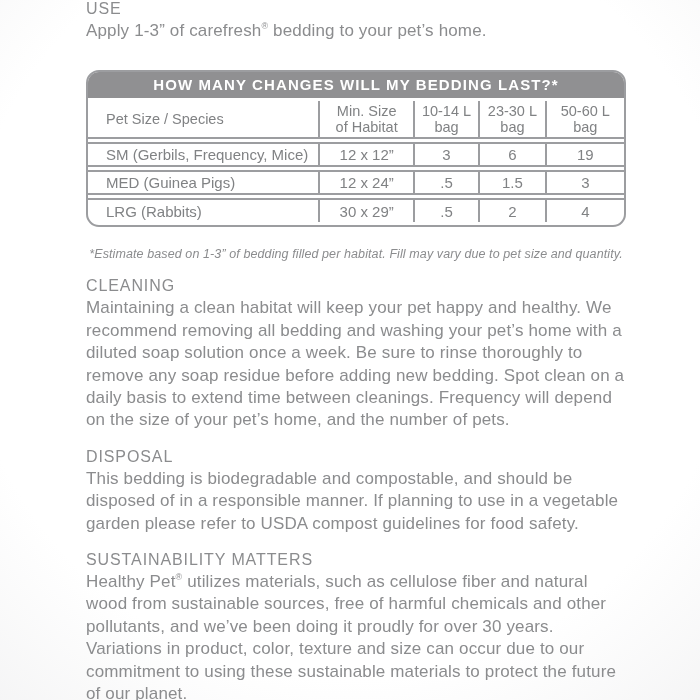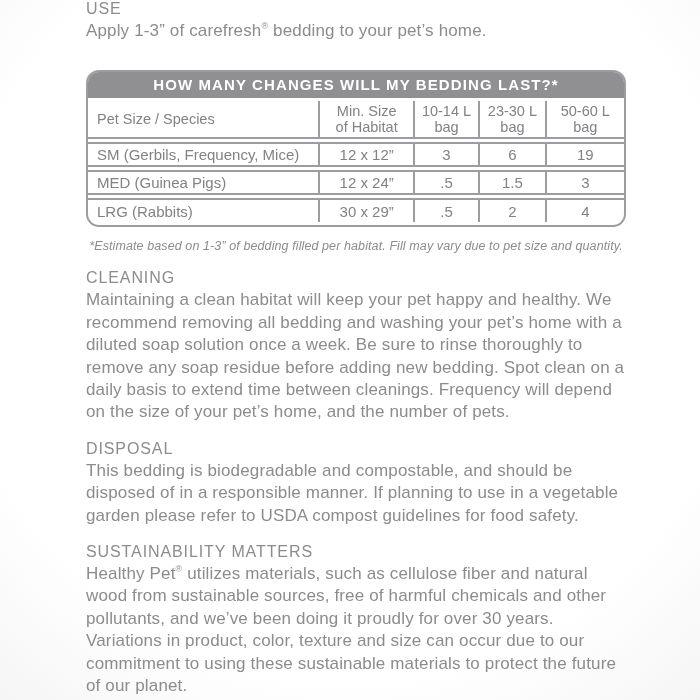--- a/index.html
+++ b/index.html
@@ -82,34 +82,34 @@
     line-height: 16px;
     white-space: pre-line;
     height: 36px;
   }
   .usage-table td {
     font-size: 15px;
     height: 24px;
   }
   .usage-table th:first-child, .usage-table td:first-child {
     text-align: left;
-    padding-left: 9px;
+    padding-left: 18px;
   }
   .usage-table th:not(:first-child), .usage-table td:not(:first-child) {
     border-left: 2px solid var(--line-gray);
   }
   .usage-table thead th { border-top: none; }
   .usage-table tbody tr:last-child td { border-bottom: none; }
   .usage-table th:nth-child(1), .usage-table td:nth-child(1) { width: 43%; }
   .usage-table th:nth-child(2), .usage-table td:nth-child(2) { width: 17.6%; }
   .usage-table th:nth-child(3), .usage-table td:nth-child(3) { width: 12.2%; }
   .usage-table th:nth-child(4), .usage-table td:nth-child(4) { width: 12.4%; }
   .usage-table th:nth-child(5), .usage-table td:nth-child(5) { width: 14.8%; }
   .footnote {
-    margin: 12px 0 0;
+    margin: 20px 0 0;
     font-size: 12.5px;
     font-style: italic;
     letter-spacing: 0.1px;
     text-align: center;
     color: var(--text-gray);
   }
 </style>
 </head>
 <body>
 

